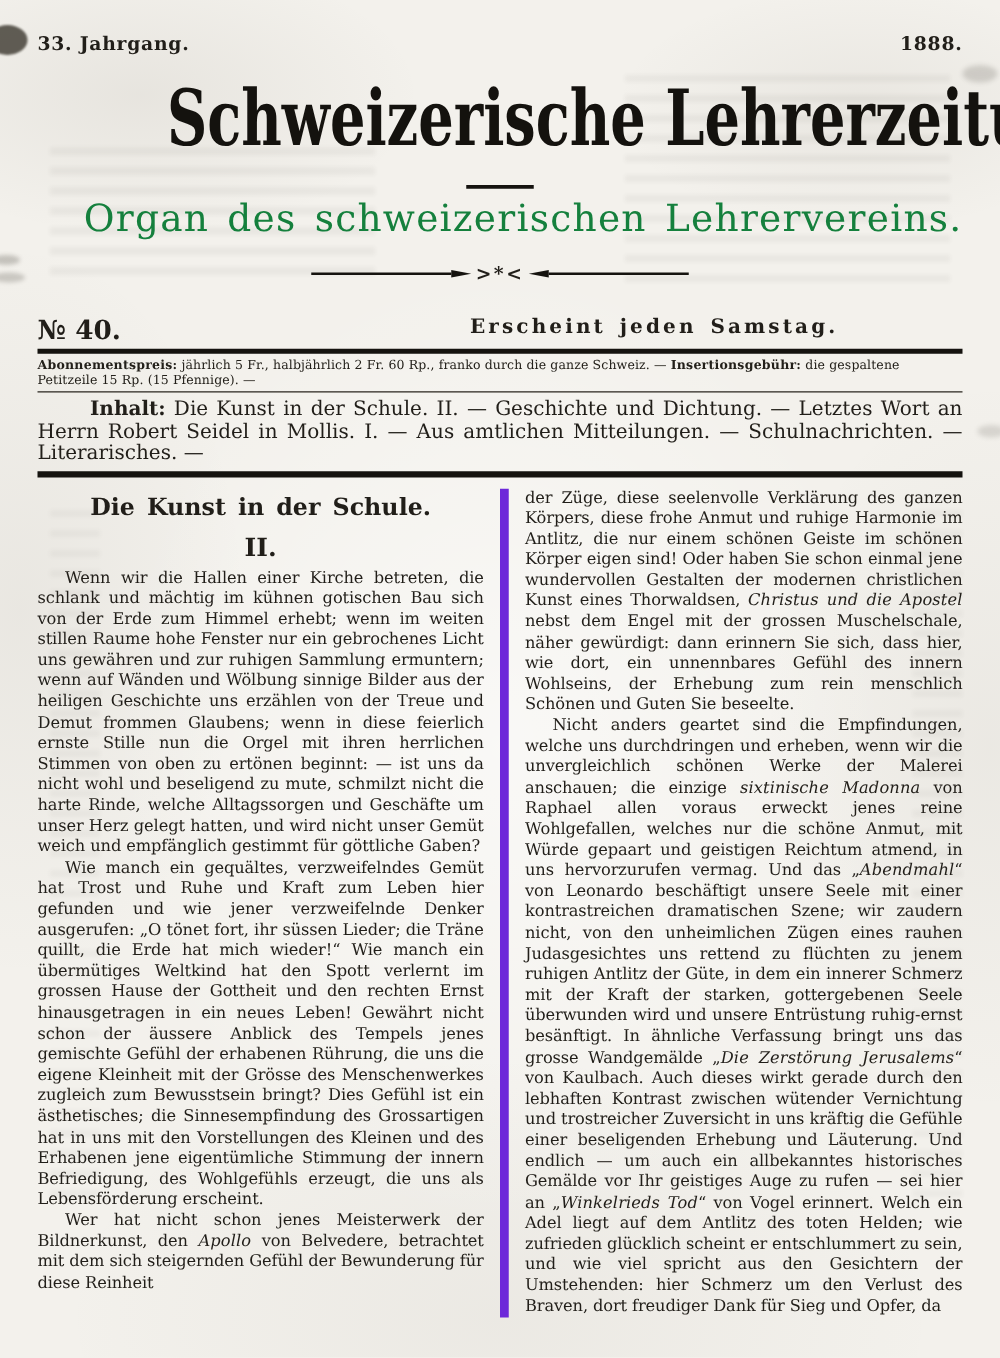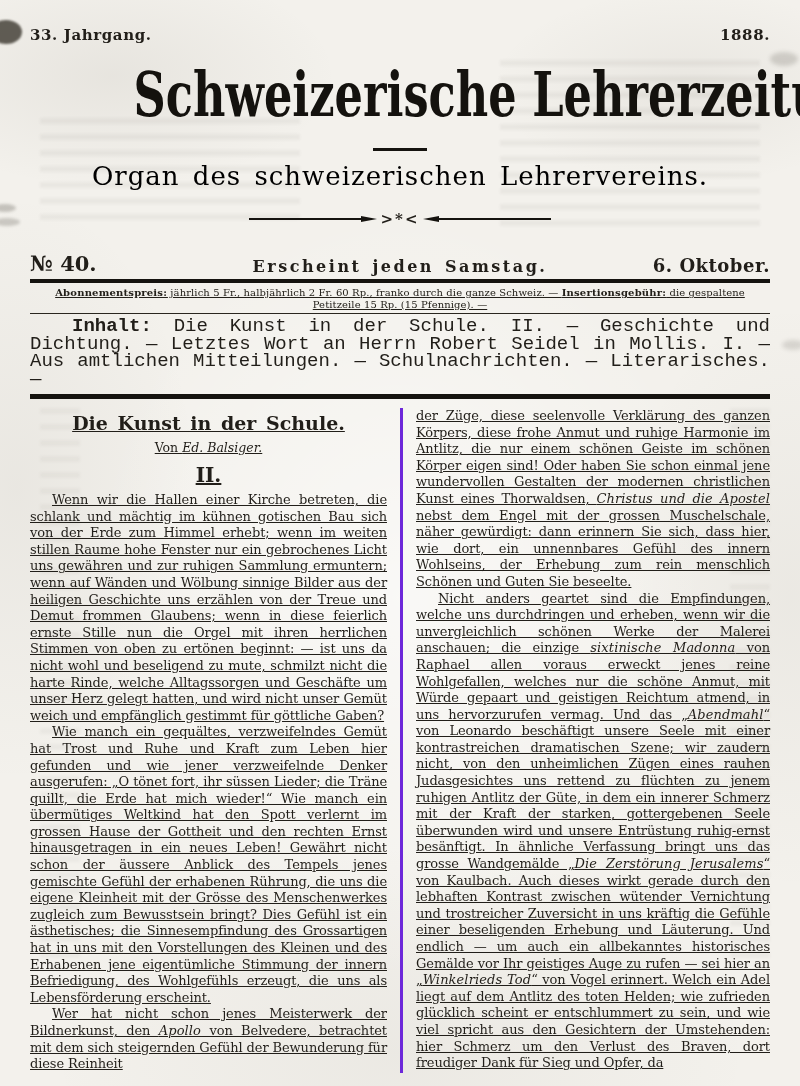--- a/index.html
+++ b/index.html
@@ -43,47 +43,47 @@
              font-size:15px; line-height:18px; font-weight:bold; letter-spacing:0.6px; }
 
   .masthead-title {
     margin-top:14px; text-align:center; white-space:nowrap;
     font-size:62px; line-height:74px; font-weight:bold;
     transform:scaleX(0.72); transform-origin:50% 50%;
     color:#14120e;
   }
   .title-rule { width:54px; height:3px; background:#15130f; margin:16px auto 0; }
 
-  .subtitle { margin-top:10px; text-align:center; font-size:26px; line-height:30px;
-              letter-spacing:1px; word-spacing:4px; color:#000000; }
+  .subtitle { margin-top:10px; text-align:right; font-size:30px; line-height:30px;
+              letter-spacing:1px; word-spacing:4px; color:#15803d; }
 
   .ornament { margin-top:22px; display:flex; align-items:center; justify-content:center; height:12px; }
   .orn-line { width:112px; height:1.5px; background:#15130f; }
   .orn-tri-r { width:0; height:0; border-left:16px solid #15130f; border-top:3.5px solid transparent; border-bottom:3.5px solid transparent; }
   .orn-tri-l { width:0; height:0; border-right:16px solid #15130f; border-top:3.5px solid transparent; border-bottom:3.5px solid transparent; }
   .orn-center { font-weight:bold; font-size:15px; line-height:12px; letter-spacing:2px; padding:0 4px; }
 
-  .issue-row { margin-top:26px; display:flex; align-items:flex-end; }
+  .issue-row { margin-top:26px; display:flex; align-items:flex-start; }
   .issue-no   { flex:1; text-align:left;  font-size:21px; font-weight:bold; }
   .issue-sched{ flex:2; text-align:center; font-size:16px; font-weight:bold; letter-spacing:2.5px; word-spacing:3px; }
   .issue-date { flex:1; text-align:right; font-size:18px; font-weight:bold; letter-spacing:0.5px; }
 
   .rule-thick { margin-top:3px; height:4px; background:#15130f; }
   .rule-thin  { margin-top:3px; height:1px; background:#2a261f; }
   .rule-heavy { margin-top:6px; height:5px; background:#15130f; }
 
-  .imprint { margin-top:4px; text-align:center; font-size:10px; line-height:11.5px; letter-spacing:0.1px; color:#23201a;text-decoration:underline; }
+  .imprint { margin-top:4px; font-size:10px; line-height:11.5px; letter-spacing:0.1px; color:#23201a; }
   .imprint b { letter-spacing:0.2px; }
 
-  .toc { margin-top:4px; font-size:19px; line-height:17.5px; text-indent:42px; text-align:justify;font-family:Liberation Mono, monospace; }
+  .toc { margin-top:4px; font-size:16px; line-height:17.5px; text-indent:42px; text-align:justify; }
 
-  .columns { margin-top:9px; display:flex;text-decoration:underline; }
+  .columns { margin-top:9px; display:flex; }
   .col { width:370px; box-sizing:border-box; }
   .col-left  { padding-right:13px; }
-  .col-right { padding-left:13px; border-left:3px solid #6d28d9; }
+  .col-right { padding-left:13px; border-left:7px solid #6d28d9; }
 
   .article-heading { text-align:center; font-size:19px; line-height:23px; font-weight:bold;
                      word-spacing:3px; margin-top:4px; }
   .article-byline  { text-align:center; font-size:12.5px; line-height:15px; margin-top:5px; }
   .article-section { text-align:center; font-size:20px; line-height:19px; font-weight:bold; margin:11px 0 7px; }
 
   .body-par { margin:0; font-size:13px; line-height:16.6px; text-align:justify;
               text-indent:22px; letter-spacing:-0.1px; }
   .body-par.no-indent { text-indent:0; }
   .body-par i { letter-spacing:0.1px; }
@@ -119,41 +119,37 @@
     <span class="orn-line"></span>
     <span class="orn-tri-r"></span>
     <span class="orn-center">&gt;*&lt;</span>
     <span class="orn-tri-l"></span>
     <span class="orn-line"></span>
   </div>
 
   <div class="issue-row">
     <span class="issue-no">№ 40.</span>
     <span class="issue-sched">Erscheint jeden Samstag.</span>
-    <span class="issue-date">6. Oktober.</span>
   </div>
 
   <div class="rule-thick"></div>
 
   <div class="imprint">
       <div class="imprint-line"><b>Abonnementspreis:</b><span> jährlich 5 Fr., halbjährlich 2 Fr. 60 Rp., franko durch die ganze Schweiz. — </span><b>Insertionsgebühr:</b><span> die gespaltene Petitzeile 15 Rp. (15 Pfennige). —</span></div>
     </div>
 
   <div class="rule-thin"></div>
 
   <div class="toc"><b>Inhalt:</b><span> Die Kunst in der Schule. II. — Geschichte und Dichtung. — Letztes Wort an Herrn Robert Seidel in Mollis. I. — Aus amtlichen Mitteilungen. — Schulnachrichten. — Literarisches. —</span></div>
 
   <div class="rule-heavy"></div>
 
   <div class="columns">
     <div class="col col-left">
       <div class="article-heading">Die Kunst in der Schule.</div>
-      <div class="article-byline">
-        <span>Von </span><i>Ed. Balsiger.</i>
-      </div>
       <div class="article-section">II.</div>
       <div>
           <p class="body-par"><span>Wenn wir die Hallen einer Kirche betreten, die schlank und mächtig im kühnen gotischen Bau sich von der Erde zum Himmel erhebt; wenn im weiten stillen Raume hohe Fenster nur ein gebrochenes Licht uns gewähren und zur ruhigen Sammlung ermuntern; wenn auf Wänden und Wölbung sinnige Bilder aus der heiligen Geschichte uns erzählen von der Treue und Demut frommen Glaubens; wenn in diese feierlich ernste Stille nun die Orgel mit ihren herrlichen Stimmen von oben zu ertönen beginnt: — ist uns da nicht wohl und beseligend zu mute, schmilzt nicht die harte Rinde, welche Alltagssorgen und Geschäfte um unser Herz gelegt hatten, und wird nicht unser Gemüt weich und empfänglich gestimmt für göttliche Gaben?</span></p>
           <p class="body-par"><span>Wie manch ein gequältes, verzweifelndes Gemüt hat Trost und Ruhe und Kraft zum Leben hier gefunden und wie jener verzweifelnde Denker ausgerufen: „O tönet fort, ihr süssen Lieder; die Träne quillt, die Erde hat mich wieder!“ Wie manch ein übermütiges Weltkind hat den Spott verlernt im grossen Hause der Gottheit und den rechten Ernst hinausgetragen in ein neues Leben! Gewährt nicht schon der äussere Anblick des Tempels jenes gemischte Gefühl der erhabenen Rührung, die uns die eigene Kleinheit mit der Grösse des Menschenwerkes zugleich zum Bewusstsein bringt? Dies Gefühl ist ein ästhetisches; die Sinnesempfindung des Grossartigen hat in uns mit den Vorstellungen des Kleinen und des Erhabenen jene eigentümliche Stimmung der innern Befriedigung, des Wohlgefühls erzeugt, die uns als Lebensförderung erscheint.</span></p>
           <p class="body-par"><span>Wer hat nicht schon jenes Meisterwerk der Bildnerkunst, den </span><i>Apollo</i><span> von Belvedere, betrachtet mit dem sich steigernden Gefühl der Bewunderung für diese Reinheit</span></p>
         </div>
     </div>
     <div class="col col-right">
       <div>
           <p class="body-par no-indent"><span>der Züge, diese seelenvolle Verklärung des ganzen Körpers, diese frohe Anmut und ruhige Harmonie im Antlitz, die nur einem schönen Geiste im schönen Körper eigen sind! Oder haben Sie schon einmal jene wundervollen Gestalten der modernen christlichen Kunst eines Thorwaldsen, </span><i>Christus und die Apostel</i><span> nebst dem Engel mit der grossen Muschelschale, näher gewürdigt: dann erinnern Sie sich, dass hier, wie dort, ein unnennbares Gefühl des innern Wohlseins, der Erhebung zum rein menschlich Schönen und Guten Sie beseelte.</span></p>

